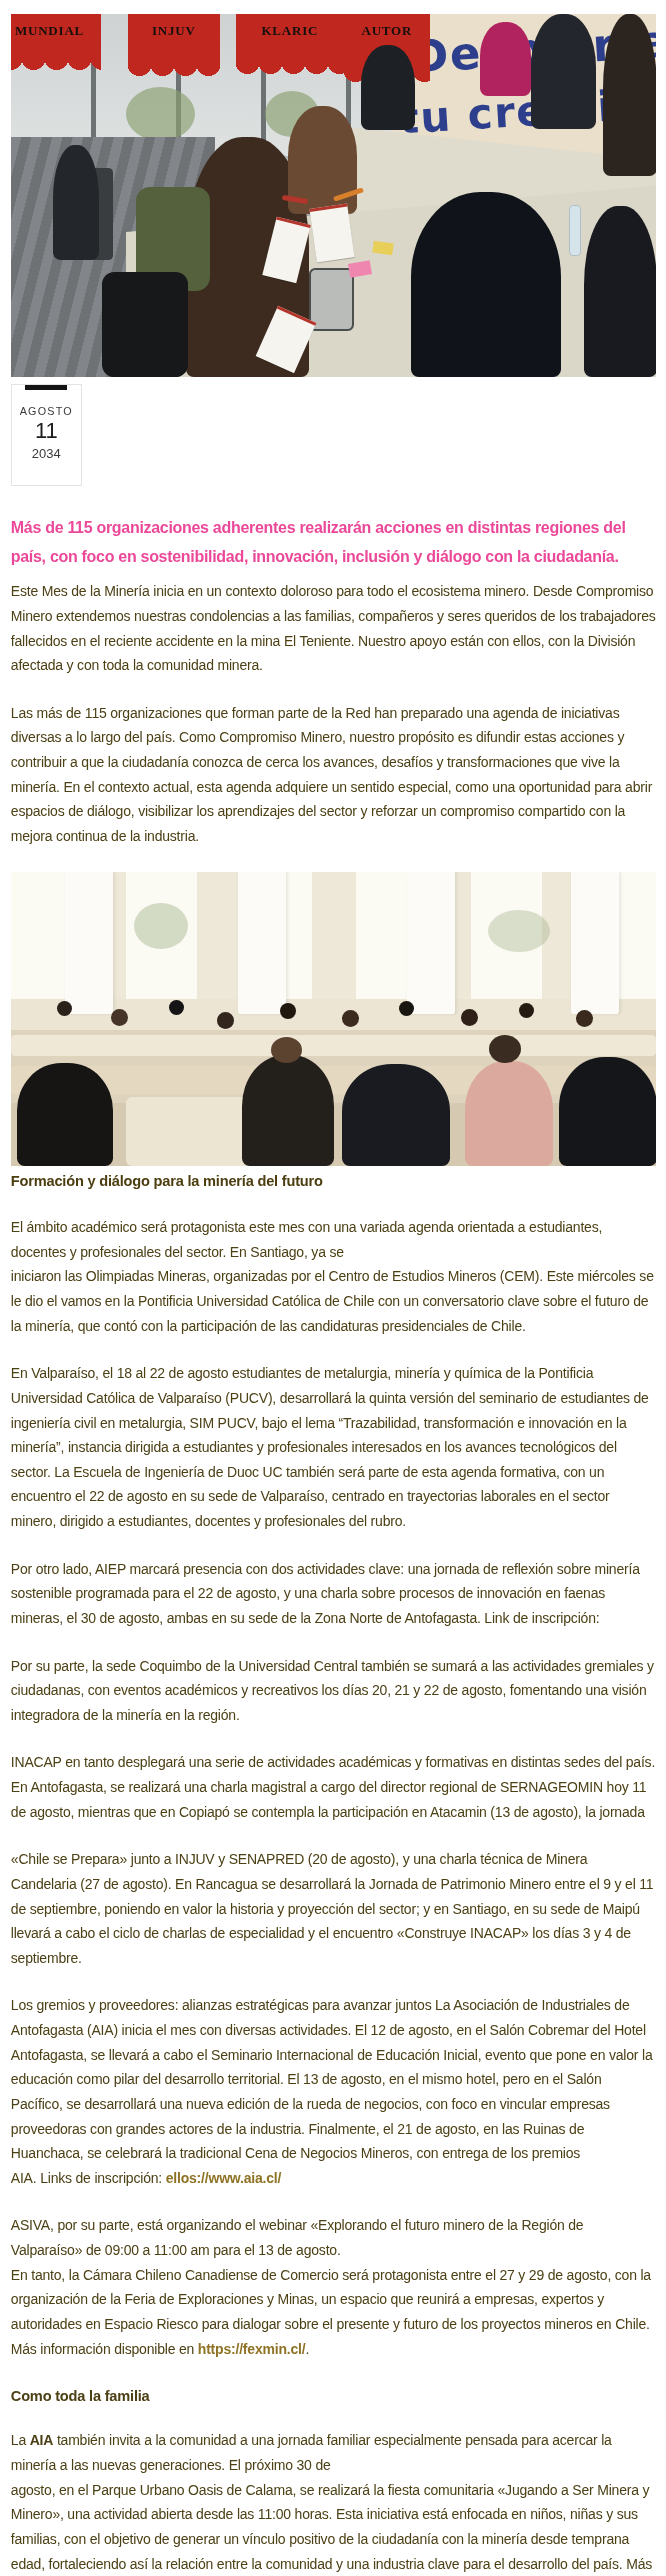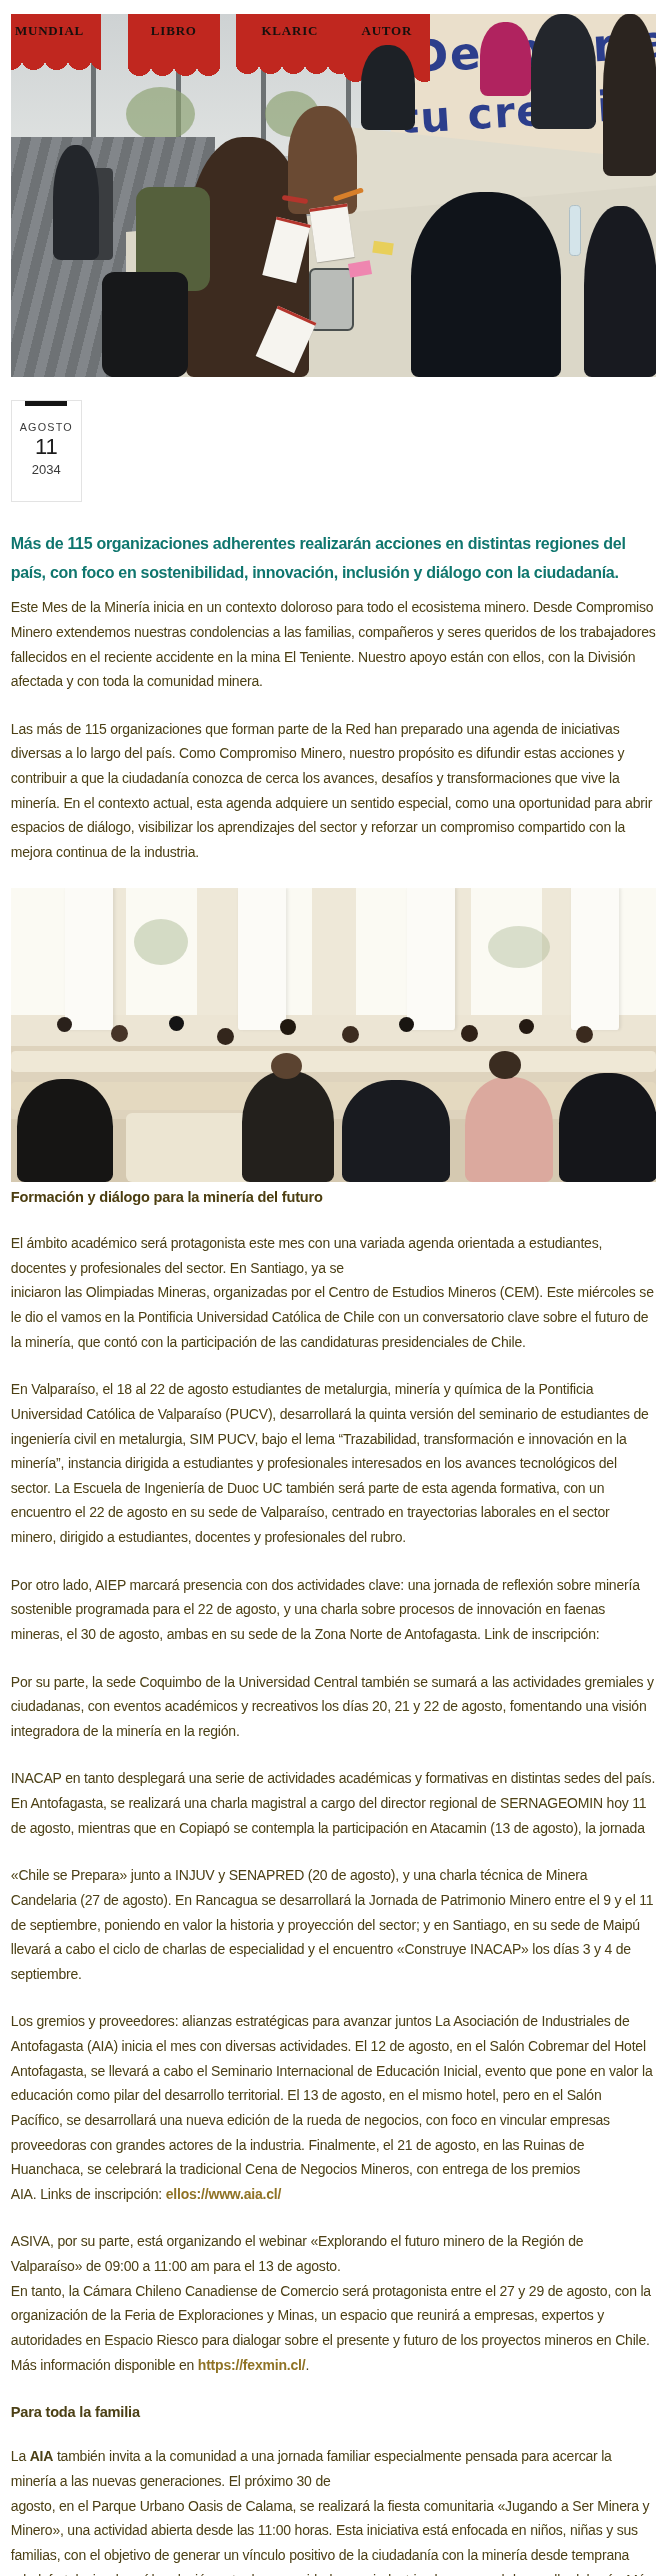--- a/index.html
+++ b/index.html
@@ -51,42 +51,42 @@
   }
   .hero-table2 {
     position: absolute; right: -7.7px; top: 129px; width: 331px; height: 100px;
     background: #e0dccd; transform: skewY(6deg);
   }
   .shape { position: absolute; }
   .person { border-radius: 46% 46% 7.7px 7.7px; }
   .paper { background: #f6f4ef; border-top: 3.1px solid #b4352c; box-shadow: 0 0.8px 0.8px rgba(0,0,0,.25); }
 
   
-  .header-row { display: flex; margin-top: 23px; }
+  .header-row { display: flex; margin-top: 7px; }
   .date-badge {
     width: 71px; min-width: 71px; border: 0.8px solid #e3e3e3; background: #fff;
     text-align: center; position: relative; padding: 20px 0 15.4px; height: 102px;
   }
   .date-badge .bar { position: absolute; top: 0; left: 50%; transform: translateX(-50%); width: 42px; height: 5.4px; background: #141414; }
   .date-month { font-size: 10.8px; letter-spacing: 1.2px; color: #3a3a3a; }
   .date-day { font-size: 22px; color: #1c1c1c; line-height: 1.1; margin-top: 1.5px; }
   .date-year { font-size: 13px; color: #3a3a3a; margin-top: 3.1px; }
   .title-block { margin-left: 21.5px; flex: 1; }
   .article-title {
     margin: 0; font-family: "Liberation Serif", serif; font-weight: 600;
     font-size: 24.6px; line-height: 1.32; color: #53461d; letter-spacing: -0.2px;
   }
   .byline { margin-top: 12.3px; font-size: 11.5px; font-weight: bold; letter-spacing: 0.5px; color: #a5852f; }
   .byline .sep { color: #c9c9c9; font-weight: normal; margin: 0 7px; font-style: italic; }
   .byline a { color: #a5852f; text-decoration: none; }
 
   
   .lead {
     margin: 28px 0 7.7px; font-size: 16px; line-height: 1.8; letter-spacing: -0.3px;
-    font-weight: bold; color: #0f766e;
+    font-weight: bold; color: #ec4899;
   }
   .body-p {
     margin: 0 0 23px; font-size: 14px; line-height: 1.76; letter-spacing: -0.2px;
     color: #4c4015; white-space: pre-line;
   }
   .p-heading { margin-bottom: 18.5px; font-weight: bold; font-size: 14.6px; }
   .seg-bold { font-weight: bold; }
   .seg-link { color: #8f7325; font-weight: bold; text-decoration: none; cursor: pointer; }
 
   
@@ -110,21 +110,21 @@
 
   <div class="hero">
     <div class="hero-glass"></div>
     <div class="tree-blob" style="left:115px;top:73px;width:69px;height:54px;"></div>
     <div class="tree-blob" style="left:254px;top:77px;width:54px;height:46px;"></div>
     <div class="hero-wall">
       <div class="wall-line l1">Despierta</div>
       <div class="wall-line l2">tu creativ</div>
     </div>
     <div class="banner" style="left:-12.3px;width:102px;height:45px;"><span>MUNDIAL</span></div>
-    <div class="banner" style="left:117px;width:92px;height:51px;"><span>LIBRO</span></div>
+    <div class="banner" style="left:117px;width:92px;height:51px;"><span>INJUV</span></div>
     <div class="banner" style="left:225px;width:108px;height:49px;"><span>KLARIC</span></div>
     <div class="banner" style="left:333px;width:86px;height:57px;"><span>AUTOR</span></div>
 
     <div class="hero-floor"></div>
     <div class="hero-table2"></div>
     <div class="hero-table"></div>
 
     <div class="shape" style="left:74px;top:154px;width:28px;height:92px;background:#3a3d40;border-radius:4.6px;"></div>
     <div class="shape person" style="left:42px;top:131px;width:46px;height:115px;background:#23262b;"></div>
     <div class="shape person" style="left:175px;top:123px;width:123px;height:240px;background:#3d2b1f;"></div>
@@ -204,19 +204,19 @@
       <p class="body-p"><span>En Valparaíso, el 18 al 22 de agosto estudiantes de metalurgia, minería y química de la Pontificia Universidad Católica de Valparaíso (PUCV), desarrollará la quinta versión del seminario de estudiantes de ingeniería civil en metalurgia, SIM PUCV, bajo el lema “Trazabilidad, transformación e innovación en la minería”, instancia dirigida a estudiantes y profesionales interesados en los avances tecnológicos del sector. La Escuela de Ingeniería de Duoc UC también será parte de esta agenda formativa, con un encuentro el 22 de agosto en su sede de Valparaíso, centrado en trayectorias laborales en el sector minero, dirigido a estudiantes, docentes y profesionales del rubro.</span></p>
       <p class="body-p"><span>Por otro lado, AIEP marcará presencia con dos actividades clave: una jornada de reflexión sobre minería sostenible programada para el 22 de agosto, y una charla sobre procesos de innovación en faenas mineras, el 30 de agosto, ambas en su sede de la Zona Norte de Antofagasta. Link de inscripción:
 </span></p>
       <p class="body-p"><span>Por su parte, la sede Coquimbo de la Universidad Central también se sumará a las actividades gremiales y ciudadanas, con eventos académicos y recreativos los días 20, 21 y 22 de agosto, fomentando una visión integradora de la minería en la región.</span></p>
       <p class="body-p"><span>INACAP en tanto desplegará una serie de actividades académicas y formativas en distintas sedes del país. En Antofagasta, se realizará una charla magistral a cargo del director regional de SERNAGEOMIN hoy 11 de agosto, mientras que en Copiapó se contempla la participación en Atacamin (13 de agosto), la jornada</span></p>
       <p class="body-p"><span>«Chile se Prepara» junto a INJUV y SENAPRED (20 de agosto), y una charla técnica de Minera Candelaria (27 de agosto). En Rancagua se desarrollará la Jornada de Patrimonio Minero entre el 9 y el 11 de septiembre, poniendo en valor la historia y proyección del sector; y en Santiago, en su sede de Maipú llevará a cabo el ciclo de charlas de especialidad y el encuentro «Construye INACAP» los días 3 y 4 de septiembre.</span></p>
       <p class="body-p"><span>Los gremios y proveedores: alianzas estratégicas para avanzar juntos La Asociación de Industriales de Antofagasta (AIA) inicia el mes con diversas actividades. El 12 de agosto, en el Salón Cobremar del Hotel Antofagasta, se llevará a cabo el Seminario Internacional de Educación Inicial, evento que pone en valor la educación como pilar del desarrollo territorial. El 13 de agosto, en el mismo hotel, pero en el Salón Pacífico, se desarrollará una nueva edición de la rueda de negocios, con foco en vincular empresas proveedoras con grandes actores de la industria. Finalmente, el 21 de agosto, en las Ruinas de Huanchaca, se celebrará la tradicional Cena de Negocios Mineros, con entrega de los premios
 AIA. Links de inscripción: </span><a class="seg-link">ellos://www.aia.cl/</a></p>
       <p class="body-p"><span>ASIVA, por su parte, está organizando el webinar «Explorando el futuro minero de la Región de Valparaíso» de 09:00 a 11:00 am para el 13 de agosto.
 En tanto, la Cámara Chileno Canadiense de Comercio será protagonista entre el 27 y 29 de agosto, con la organización de la Feria de Exploraciones y Minas, un espacio que reunirá a empresas, expertos y autoridades en Espacio Riesco para dialogar sobre el presente y futuro de los proyectos mineros en Chile. Más información disponible en </span><a class="seg-link">https://fexmin.cl/</a><span>.</span></p>
-      <p class="body-p p-heading"><span class="seg-bold">Para toda la familia</span></p>
+      <p class="body-p p-heading"><span class="seg-bold">Como toda la familia</span></p>
       <p class="body-p"><span>La </span><span class="seg-bold">AIA</span><span> también invita a la comunidad a una jornada familiar especialmente pensada para acercar la minería a las nuevas generaciones. El próximo 30 de
 agosto, en el Parque Urbano Oasis de Calama, se realizará la fiesta comunitaria «Jugando a Ser Minera y Minero», una actividad abierta desde las 11:00 horas. Esta iniciativa está enfocada en niños, niñas y sus familias, con el objetivo de generar un vínculo positivo de la ciudadanía con la minería desde temprana edad, fortaleciendo así la relación entre la comunidad y una industria clave para el desarrollo del país. Más información en </span></p>
     </div>
 
 </div>
 
 
 </body></html>

